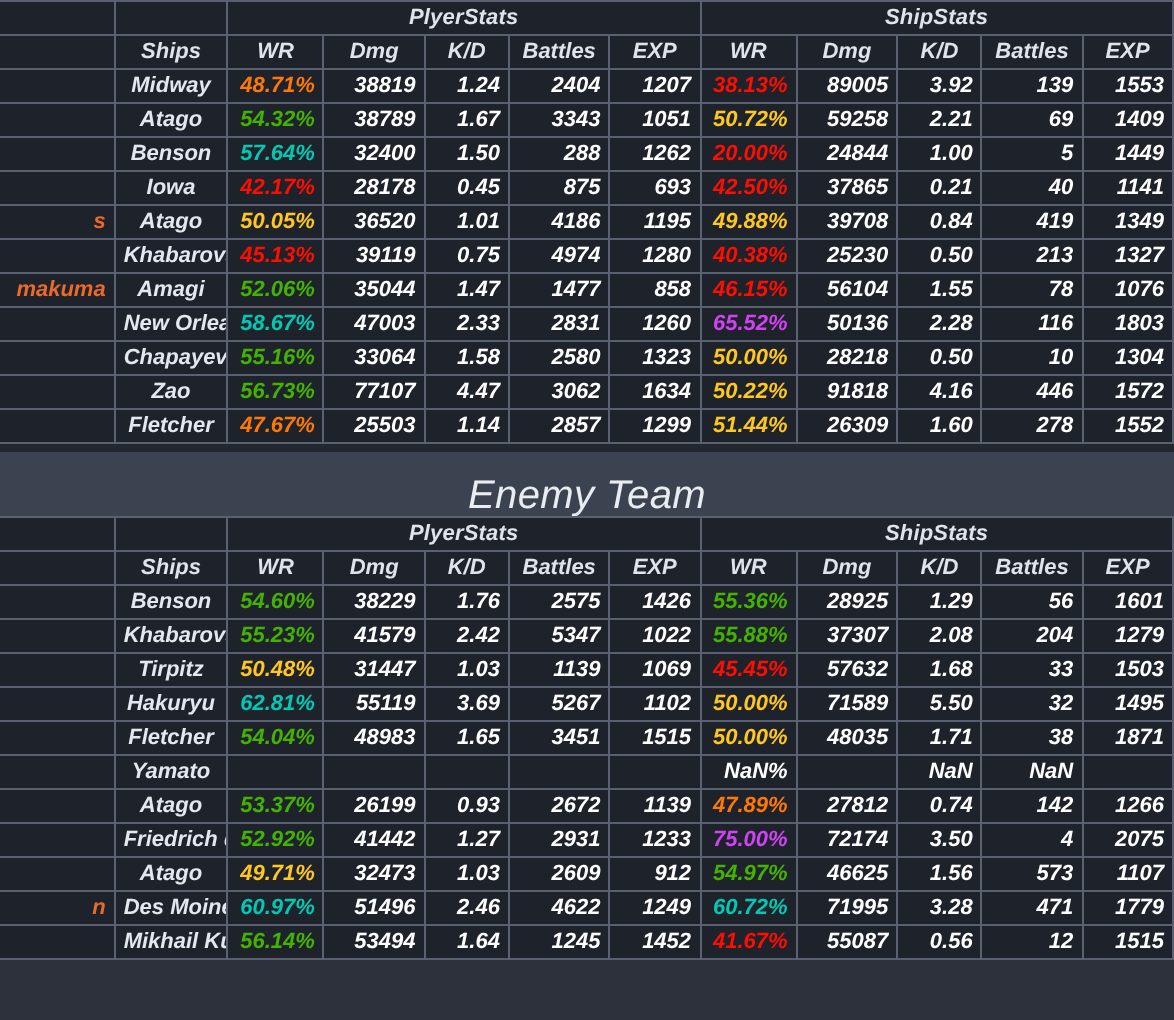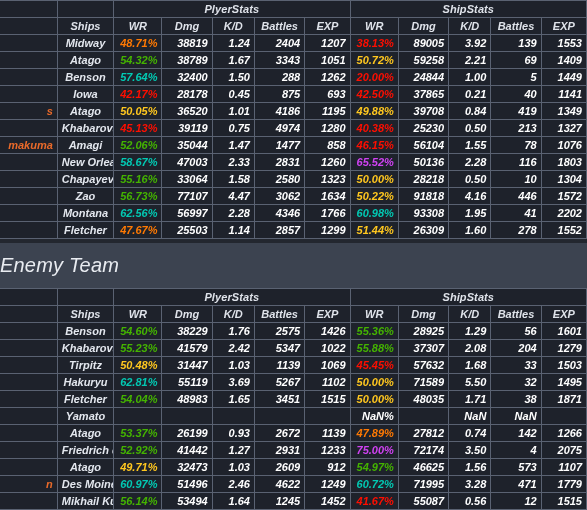--- a/index.html
+++ b/index.html
@@ -103,22 +103,23 @@
   .wr-purple { color: #d042f3; }
   .wr-nan    { color: #ffffff; }
 
   .tall td { height: 32px; }
 
   
   .banner {
     background: #3c4350;
     color: #e9ecf1;
     font-size: 20px;
+    text-align: center;
     line-height: 44px;
-    height: 49px;
+    height: 32px;
     letter-spacing: 0.2px;
   }
   .topstrip { height: 4px; background: #23272f; }
   .botstrip { flex: 1 1 auto; background: #2c313c; }
 </style>
 </head>
 <body>
 
 <div class="screen">
 
@@ -296,34 +297,20 @@
             <td class="num">3062</td>
             <td class="num">1634</td>
             <td class="wr wr-yellow">50.22%</td>
             <td class="num">91818</td>
             <td class="num">4.16</td>
             <td class="num">446</td>
             <td class="num">1572</td>
           </tr>
           <tr>
             <td class="nm"></td>
-            <td class="shp">Montana</td>
-            <td class="wr wr-teal">62.56%</td>
-            <td class="num">56997</td>
-            <td class="num">2.28</td>
-            <td class="num">4346</td>
-            <td class="num">1766</td>
-            <td class="wr wr-teal">60.98%</td>
-            <td class="num">93308</td>
-            <td class="num">1.95</td>
-            <td class="num">41</td>
-            <td class="num">2202</td>
-          </tr>
-          <tr>
-            <td class="nm"></td>
             <td class="shp">Fletcher</td>
             <td class="wr wr-orange">47.67%</td>
             <td class="num">25503</td>
             <td class="num">1.14</td>
             <td class="num">2857</td>
             <td class="num">1299</td>
             <td class="wr wr-yellow">51.44%</td>
             <td class="num">26309</td>
             <td class="num">1.60</td>
             <td class="num">278</td>

